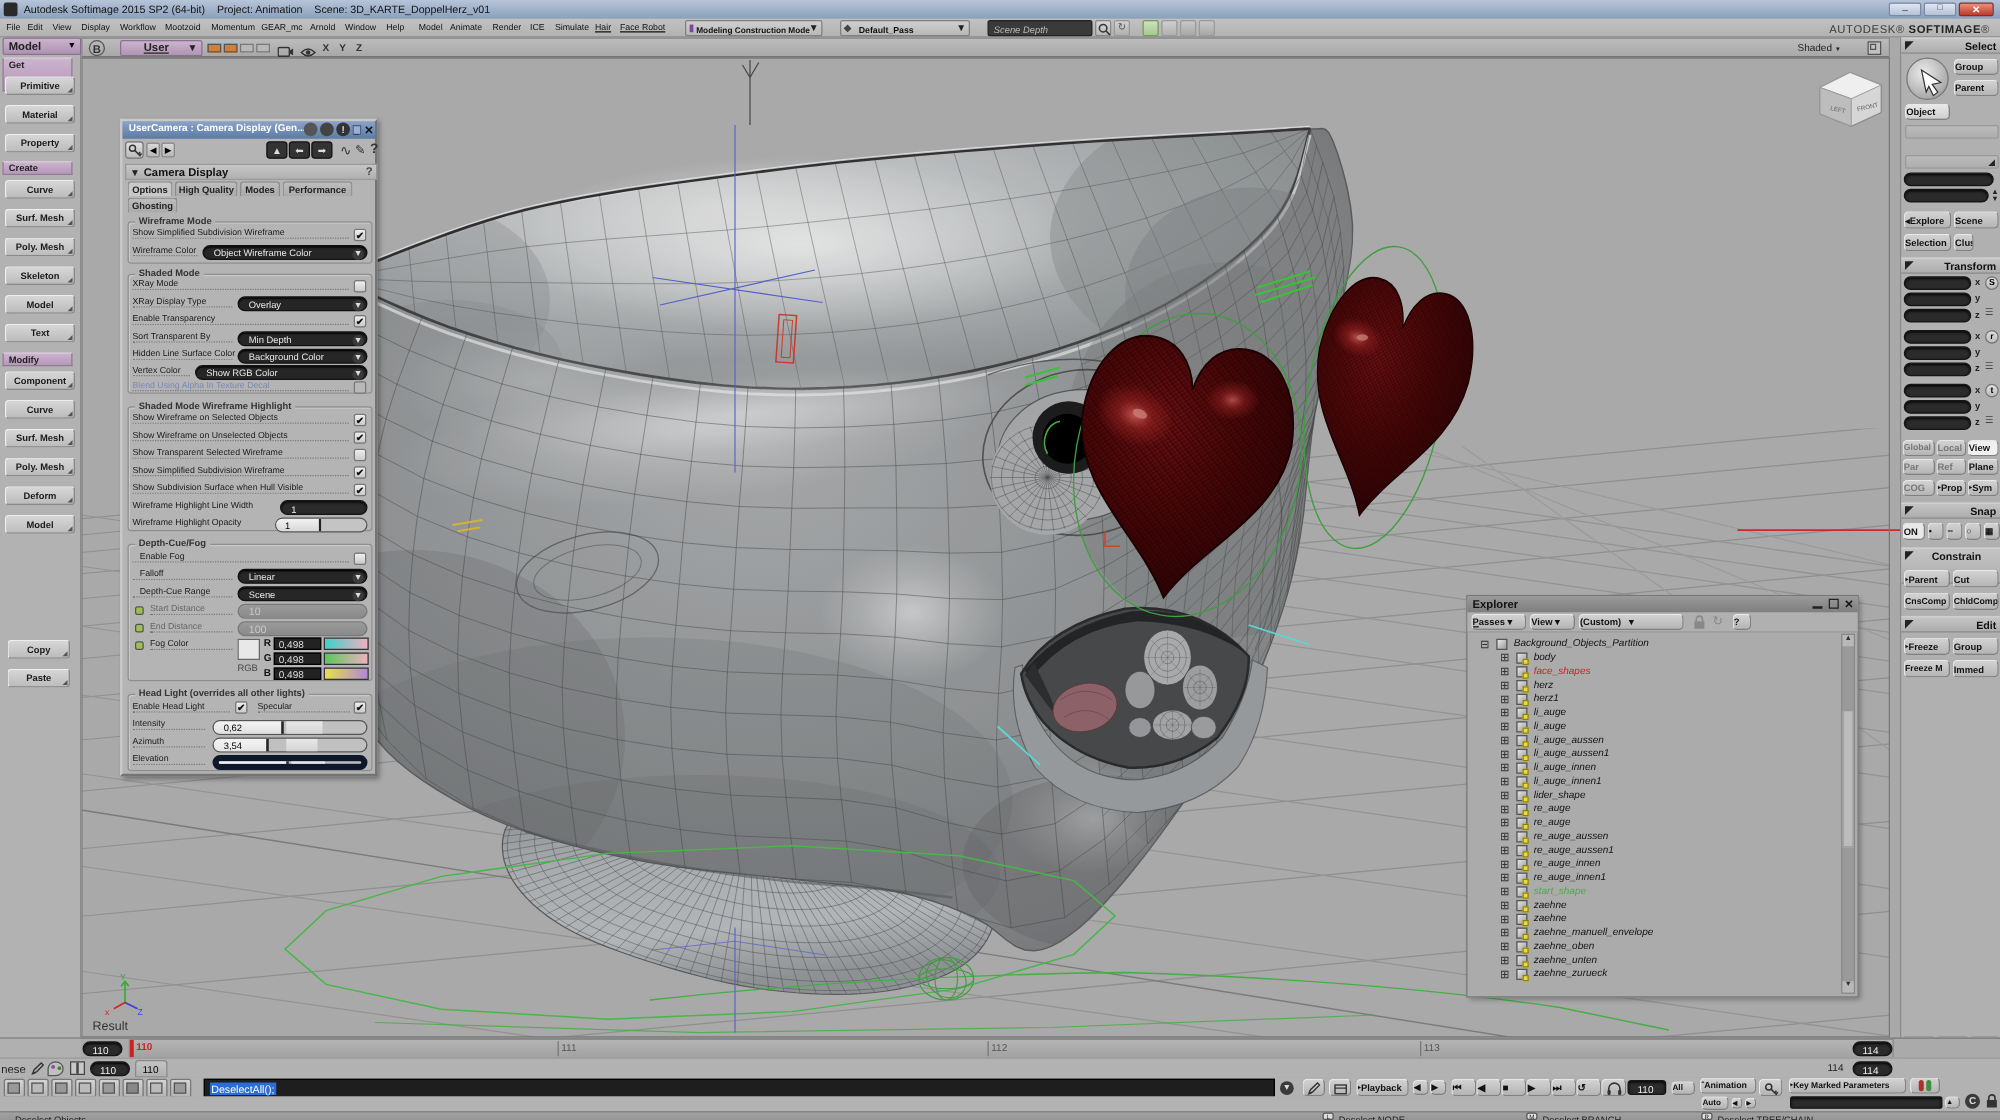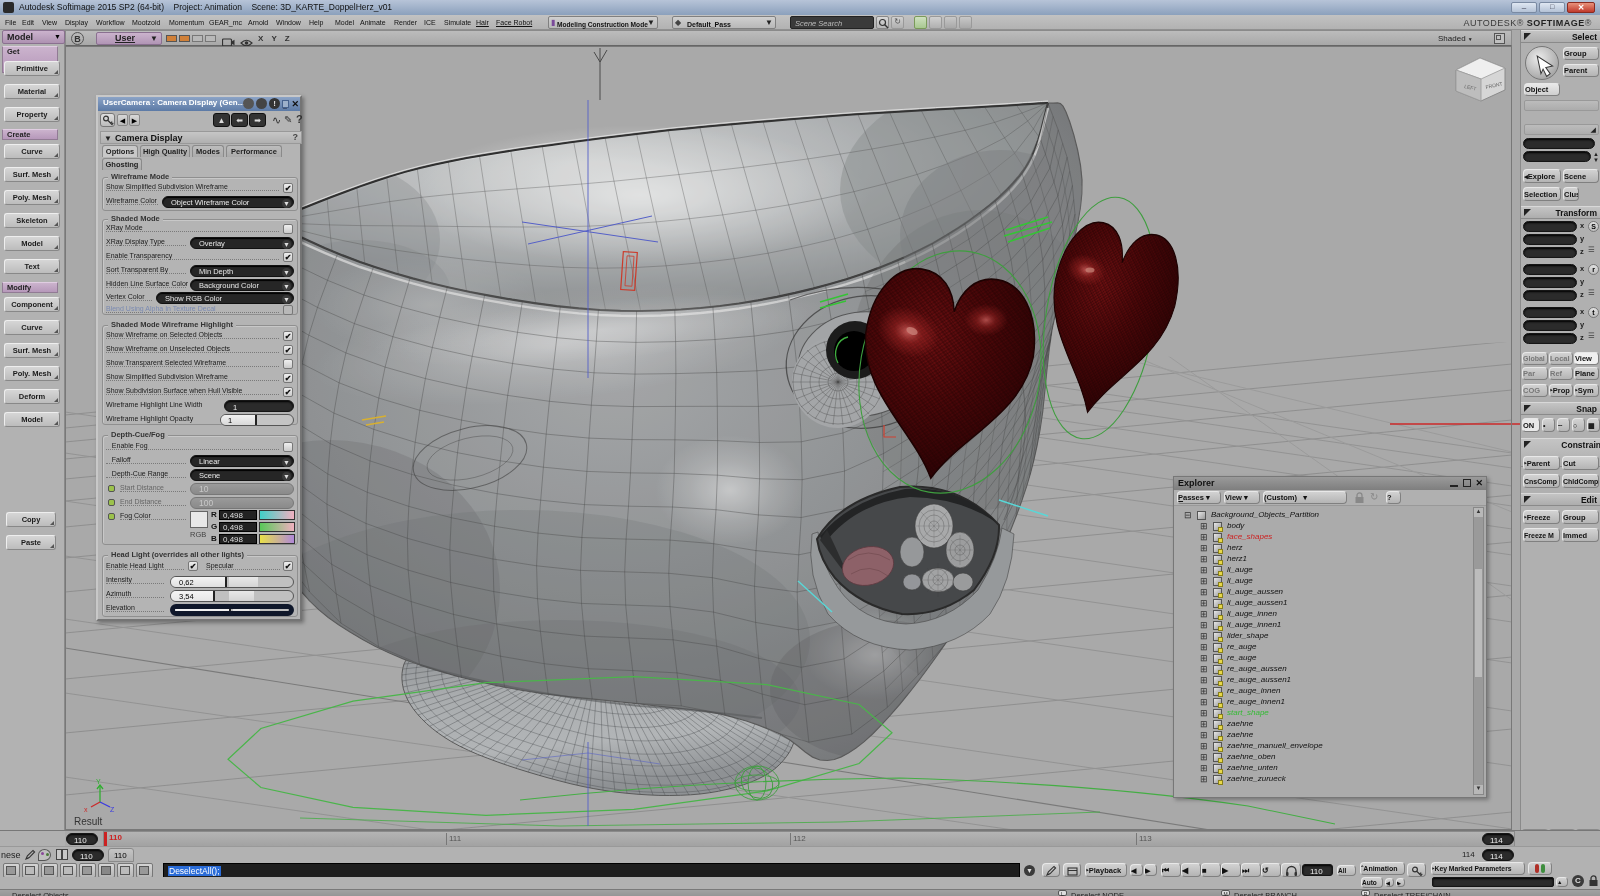--- a/index.html
+++ b/index.html
@@ -298,21 +298,21 @@
       <span class="abs" style="left:2px;top:1px;font-size:8px;color:#7a4a9a">▮</span>
       <span class="abs" style="left:8px;top:4px;font-size:6.6px;color:#111;font-weight:bold">Modeling Construction Mode</span>
       <span class="abs" style="right:2px;top:1px;font-size:8px;color:#222">▼</span>
     </div>
     <div class="abs" style="left:672px;top:1px;width:104px;height:13px;background:linear-gradient(#d0d0d0,#b8b8b8);border:1px solid #808080;border-radius:2px">
       <span class="abs" style="left:2px;top:1px;font-size:8px;color:#444">◆</span>
       <span class="abs" style="left:14px;top:4px;font-size:7px;color:#111;font-weight:bold">Default_Pass</span>
       <span class="abs" style="right:2px;top:1px;font-size:8px;color:#222">▼</span>
     </div>
     <div class="abs" style="left:790px;top:1px;width:84px;height:13px;background:#3a3a3a;border:1px solid #222;border-radius:2px">
-      <span class="abs" style="left:4px;top:2px;font-size:7.5px;font-style:italic;color:#bbb">Scene Search</span>
+      <span class="abs" style="left:4px;top:2px;font-size:7.5px;font-style:italic;color:#bbb">Scene Depth</span>
     </div>
     <div class="abs" style="left:876px;top:1px;width:13px;height:13px;background:linear-gradient(#d8d8d8,#b8b8b8);border:1px solid #888;border-radius:2px">
       <svg width="11" height="11" viewBox="0 0 11 11" style="position:absolute;left:1px;top:1px">
         <circle cx="4.5" cy="4.5" r="3" fill="none" stroke="#333" stroke-width="1.2"></circle>
         <path d="M6.8 6.8 L10 10" stroke="#333" stroke-width="1.4"></path>
       </svg>
     </div>
     <div class="abs" style="left:891px;top:1px;width:13px;height:13px;background:linear-gradient(#d0d0d0,#b0b0b0);border:1px solid #999;border-radius:2px;font-size:8px;text-align:center;color:#555">↻</div>
     <div class="abs" style="left:914px;top:1px;width:13px;height:13px;background:linear-gradient(#cfe0c0,#a8c890);border:1px solid #7a9a5a;border-radius:2px"></div>
     <div class="abs" style="left:929px;top:1px;width:13px;height:13px;background:linear-gradient(#d0d0d0,#b0b0b0);border:1px solid #999;border-radius:2px"></div>
@@ -702,21 +702,21 @@
     <div class="mbtn" style="left:53px;top:337px;width:25px;height:13px;line-height:12px;font-size:7.5px">Plane</div>
     <div class="mbtn" style="left:1px;top:354px;width:26px;height:13px;line-height:12px;color:#777;font-size:7.5px">COG</div>
     <div class="mbtn" style="left:28px;top:354px;width:24px;height:13px;line-height:12px;font-size:7.5px">‣Prop</div>
     <div class="mbtn" style="left:53px;top:354px;width:25px;height:13px;line-height:12px;font-size:7.5px">‣Sym</div>
     <div class="mcph" style="left:0;top:372px;width:80px;height:13px;line-height:12px;padding-right:4px"><span style="position:absolute;left:3px;top:2px;width:0;height:0;border-top:7px solid #222;border-right:7px solid transparent"></span>Snap</div>
     <div class="mbtn" style="left:1px;top:388px;width:18px;height:14px;line-height:13px;background:#e8e8e8">ON</div>
     <div class="mbtn" style="left:21px;top:388px;width:13px;height:14px;line-height:13px;font-size:7px">•</div>
     <div class="mbtn" style="left:36px;top:388px;width:13px;height:14px;line-height:13px;font-size:7px">╌</div>
     <div class="mbtn" style="left:51px;top:388px;width:13px;height:14px;line-height:13px;font-size:7px">○</div>
     <div class="mbtn" style="left:66px;top:388px;width:13px;height:14px;line-height:13px;font-size:7px">▦</div>
-    <div class="mcph" style="left:0;top:408px;width:80px;height:29px;line-height:12px;padding-right:0"><span style="position:absolute;left:3px;top:2px;width:0;height:0;border-top:7px solid #222;border-right:7px solid transparent"></span>Constrain</div>
+    <div class="mcph" style="left:0;top:408px;width:80px;height:29px;line-height:12px;padding-right:16px"><span style="position:absolute;left:3px;top:2px;width:0;height:0;border-top:7px solid #222;border-right:7px solid transparent"></span>Constrain</div>
     <div class="mbtn" style="left:2px;top:426px;width:37px;height:14px;line-height:13px">‣Parent</div>
     <div class="mbtn" style="left:41px;top:426px;width:37px;height:14px;line-height:13px">Cut</div>
     <div class="mbtn" style="left:2px;top:444px;width:37px;height:14px;line-height:13px;font-size:7px">CnsComp</div>
     <div class="mbtn" style="left:41px;top:444px;width:37px;height:14px;line-height:13px;font-size:7px">ChldComp</div>
     <div class="mcph" style="left:0;top:463px;width:80px;height:13px;line-height:12px;padding-right:4px"><span style="position:absolute;left:3px;top:2px;width:0;height:0;border-top:7px solid #222;border-right:7px solid transparent"></span>Edit</div>
     <div class="mbtn" style="left:2px;top:480px;width:37px;height:14px;line-height:13px">‣Freeze</div>
     <div class="mbtn" style="left:41px;top:480px;width:37px;height:14px;line-height:13px">Group</div>
     <div class="mbtn" style="left:2px;top:498px;width:37px;height:14px;line-height:13px;font-size:7px">Freeze M</div>
     <div class="mbtn" style="left:41px;top:498px;width:37px;height:14px;line-height:13px">Immed</div>
     <div class="abs" style="left:0;top:799px;width:80px;height:14px">

